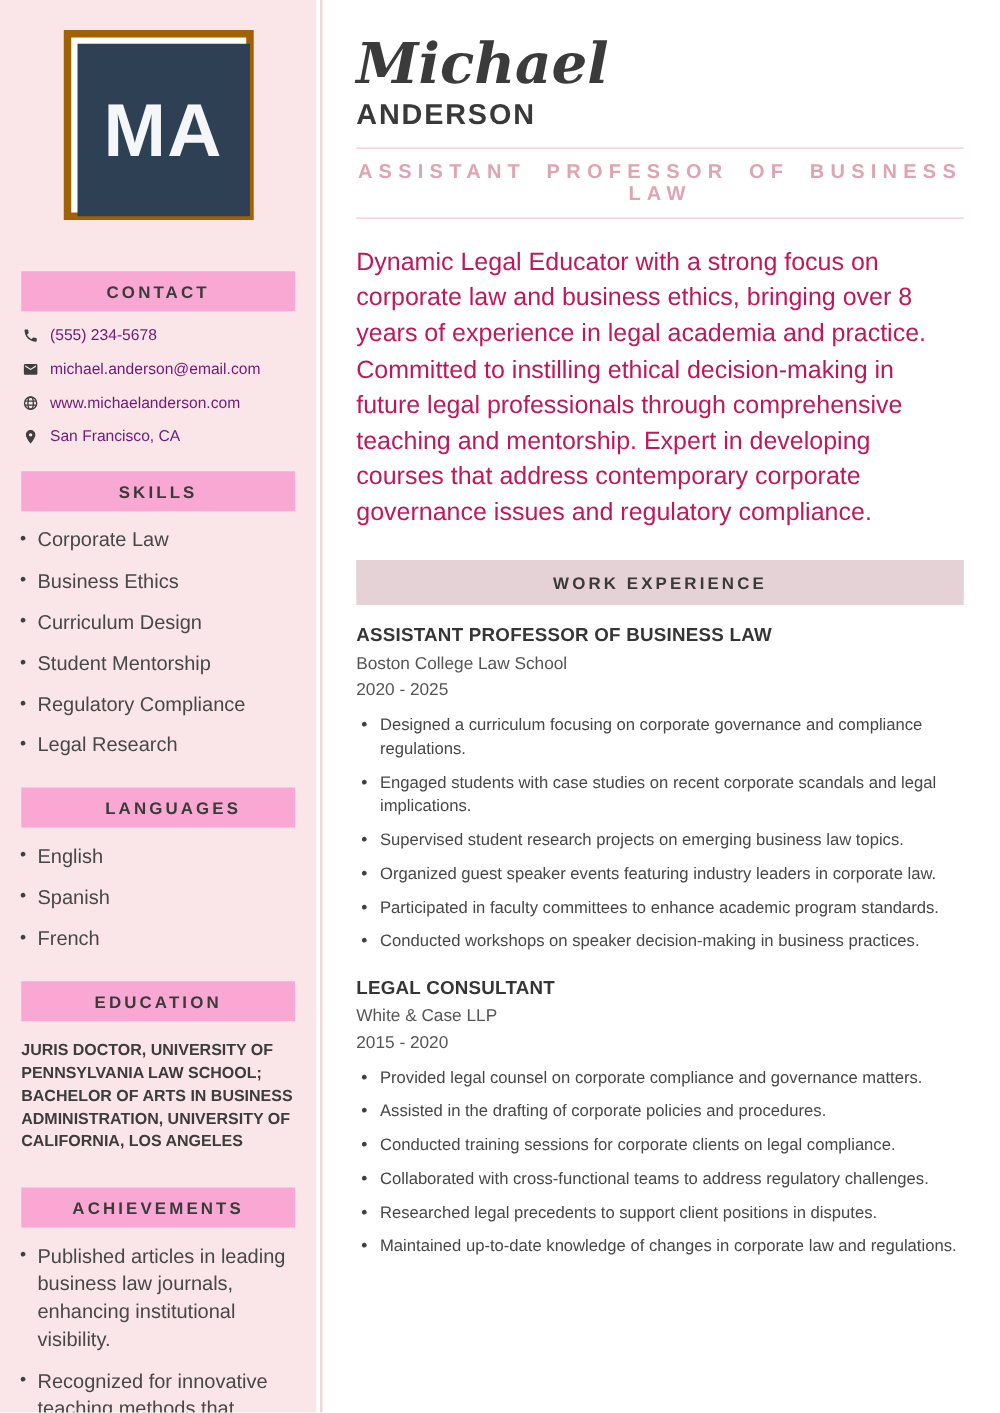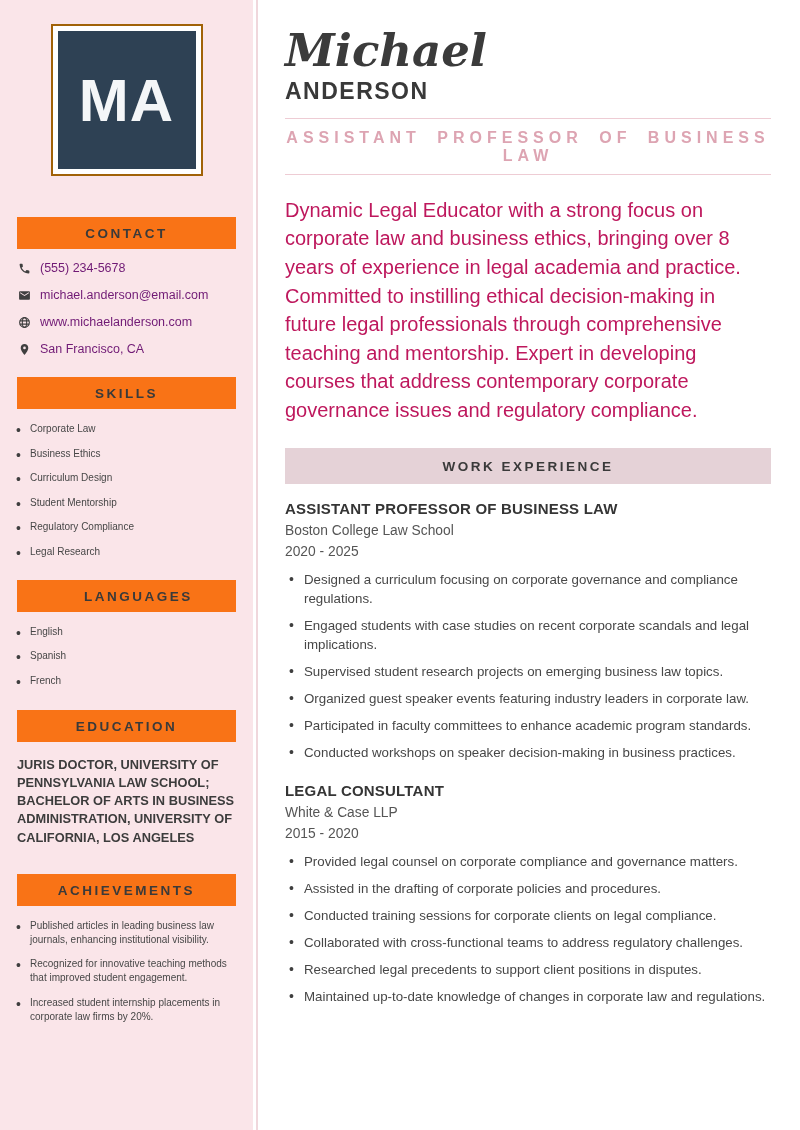--- a/index.html
+++ b/index.html
@@ -21,38 +21,38 @@
   }
   .side-divider {
     position: absolute;
     left: 256px; top: 0;
     width: 2px; height: 1130px;
     background: #f0d7dc;
   }
   .photo-frame {
     width: 152px; height: 152px;
     margin: 24px auto 0 auto;
-    border: 2px solid #a16207;
+    border: 6px solid #a16207;
     background: #ffffff;
     padding: 5px;
   }
   .monogram-box {
     width: 138px; height: 138px;
     background: #2e4154;
     display: flex; align-items: center; justify-content: center;
   }
   .monogram-text {
     color: #f4f6f8;
     font-size: 60px;
     font-weight: bold;
     letter-spacing: 1px;
   }
   .side-band {
     margin: 0 17px;
-    background: #f97316;
+    background: #f9a8d4;
     text-align: center;
     padding: 9px 0 8px 0;
     font-size: 13.5px;
     font-weight: bold;
     letter-spacing: 2.5px;
     color: #3a3a3a;
   }
   .band-contact { margin-top: 41px; }
   .band-skills { margin-top: 21px; }
   .band-languages { margin-top: 21px; padding-left: 24px; }
@@ -66,21 +66,21 @@
     font-size: 12.5px;
     color: #701a75;
   }
   .contact-item .icn { width: 13px; height: 13px; margin-right: 9px; flex: 0 0 13px; }
   .contact-item .icn svg { display: block; width: 13px; height: 13px; }
 
   .side-bullets { margin: 13px 14px 0 14px; list-style: none; }
   .side-bullets li {
     position: relative;
     padding-left: 16px;
-    font-size: 10px;
+    font-size: 16px;
     color: #474747;
     margin-bottom: 10.5px;
     line-height: 1.4;
   }
   .side-bullets li::before {
     content: "\2022";
     position: absolute;
     left: 2px; top: -1px;
     color: #3f3f3f;
     font-size: 14px;

